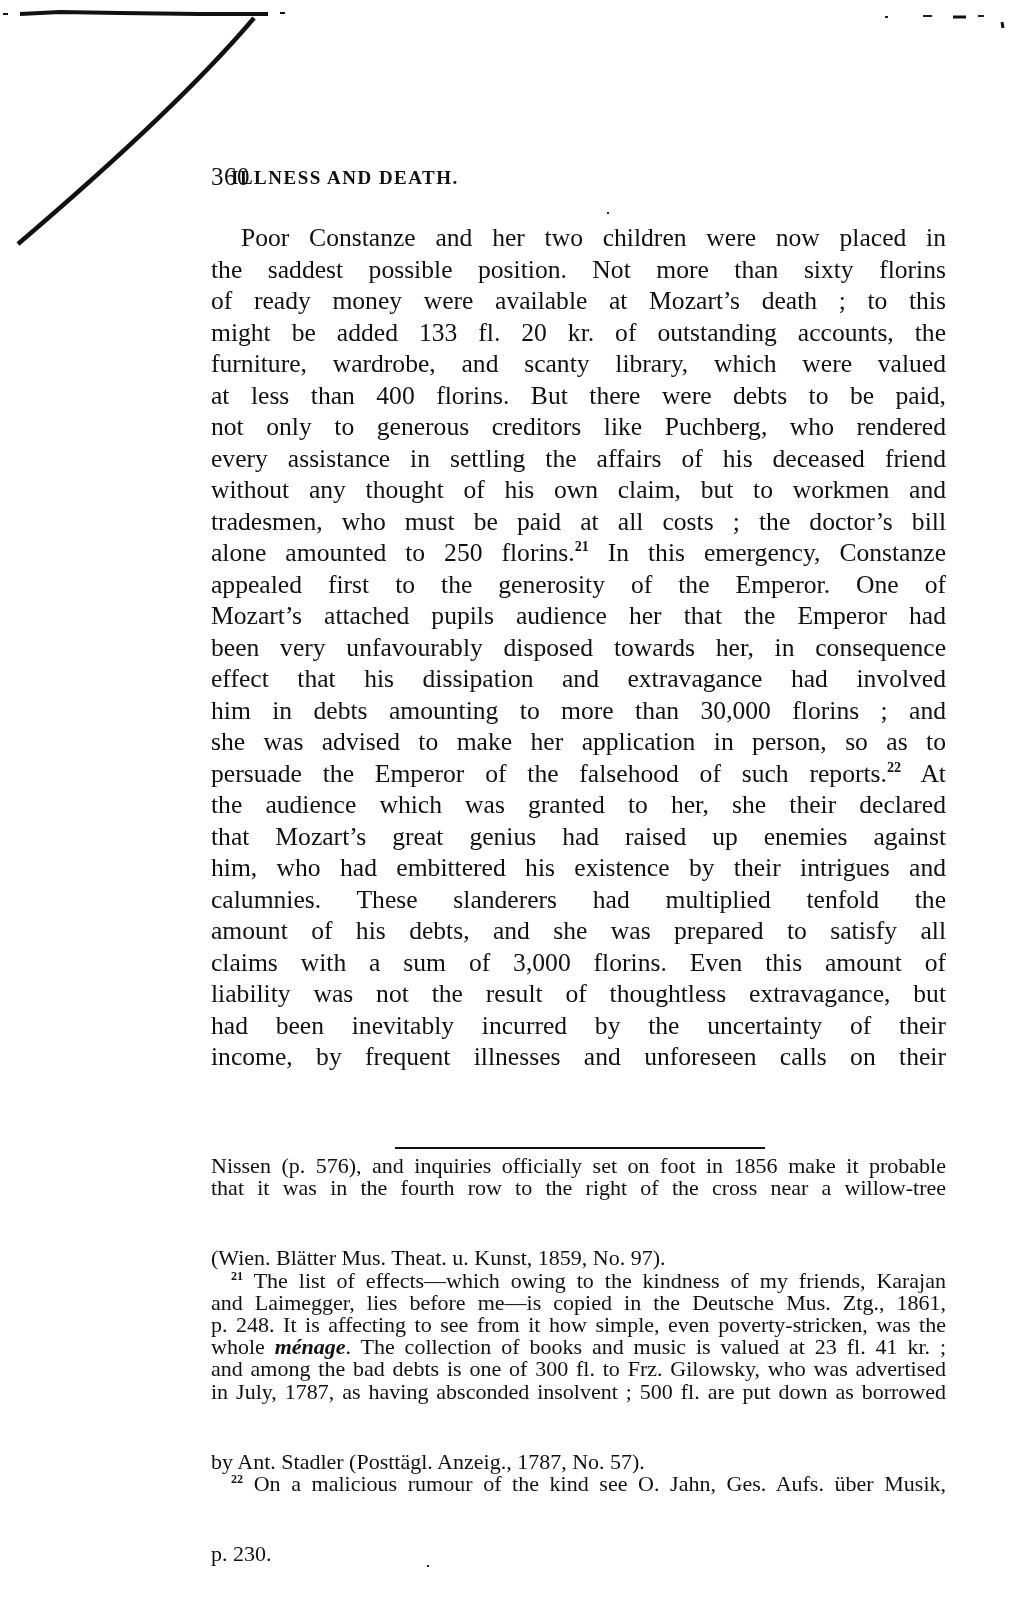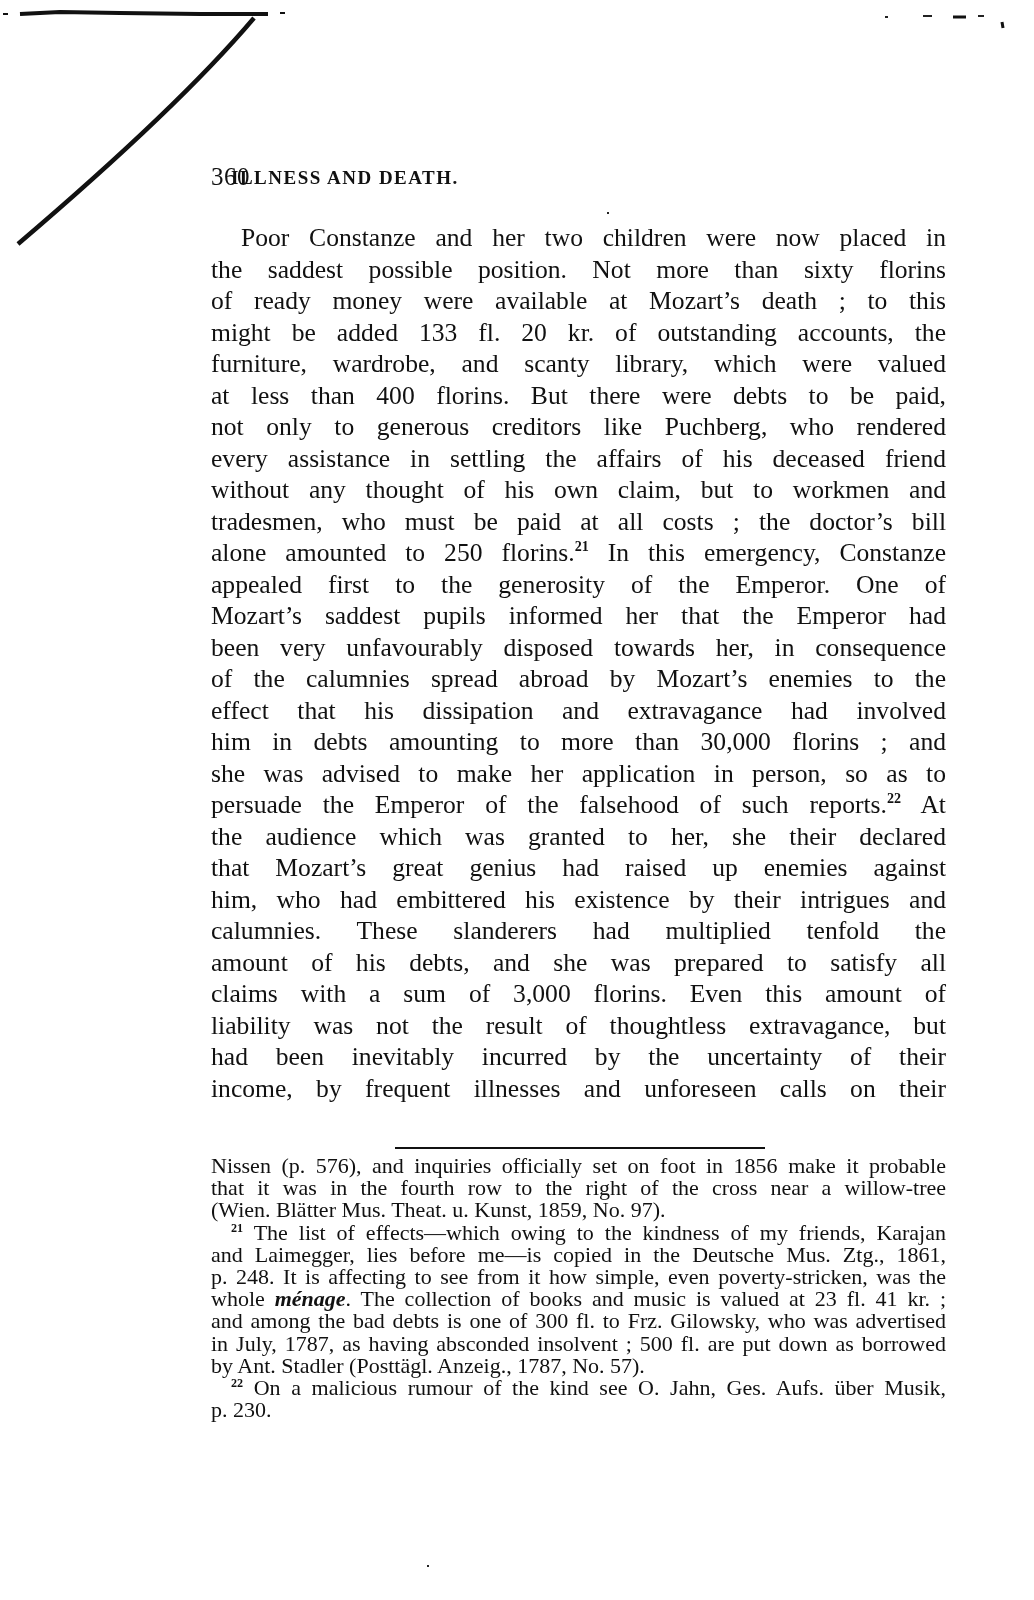--- a/index.html
+++ b/index.html
@@ -93,20 +93,21 @@
       height: 22.2px;
       text-align: justify;
       text-align-last: justify;
       white-space: nowrap;
     }
     .fn-line.indent {
       padding-left: 20px;
     }
     .fn-line.last {
       text-align-last: left;
+      margin-top: 48px;
     }
     .fn-line em {
       font-style: italic;
       font-weight: bold;
     }
     .stray-dot {
       position: absolute;
       width: 2px;
       height: 2px;
       background: #222;
@@ -141,23 +142,22 @@
   <div class="line">of ready money were available at Mozart’s death ; to this</div>
   <div class="line">might be added 133 fl. 20 kr. of outstanding accounts, the</div>
   <div class="line">furniture, wardrobe, and scanty library, which were valued</div>
   <div class="line">at less than 400 florins.  But there were debts to be paid,</div>
   <div class="line">not only to generous creditors like Puchberg, who rendered</div>
   <div class="line">every assistance in settling the affairs of his deceased friend</div>
   <div class="line">without any thought of his own claim, but to workmen and</div>
   <div class="line">tradesmen, who must be paid at all costs ; the doctor’s bill</div>
   <div class="line"><span>alone amounted to 250 florins.</span><sup>21</sup><span> In this emergency, Constanze</span></div>
   <div class="line">appealed first to the generosity of the Emperor.  One of</div>
-  <div class="line">Mozart’s saddest pupils informed her that the Emperor had</div>
+  <div class="line">Mozart’s attached pupils audience her that the Emperor had</div>
   <div class="line">been very unfavourably disposed towards her, in consequence</div>
-  <div class="line">of the calumnies spread abroad by Mozart’s enemies to the</div>
   <div class="line">effect that his dissipation and extravagance had involved</div>
   <div class="line">him in debts amounting to more than 30,000 florins ; and</div>
   <div class="line">she was advised to make her application in person, so as to</div>
   <div class="line"><span>persuade the Emperor of the falsehood of such reports.</span><sup>22</sup><span> At</span></div>
   <div class="line">the audience which was granted to her, she their declared</div>
   <div class="line">that Mozart’s great genius had raised up enemies against</div>
   <div class="line">him, who had embittered his existence by their intrigues and</div>
   <div class="line">calumnies.  These slanderers had multiplied tenfold the</div>
   <div class="line">amount of his debts, and she was prepared to satisfy all</div>
   <div class="line">claims with a sum of 3,000 florins.  Even this amount of</div>

